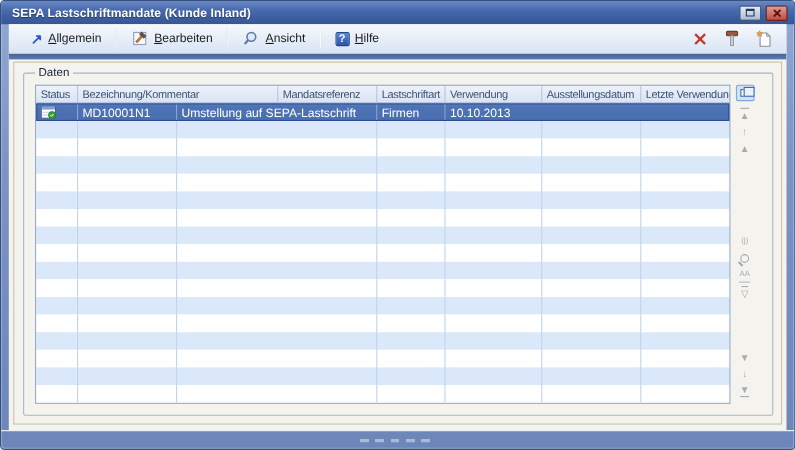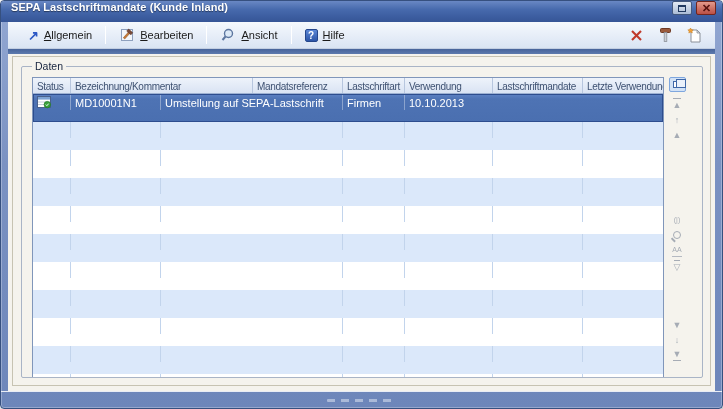--- a/index.html
+++ b/index.html
@@ -8,21 +8,21 @@
   .window{
     position:relative; width:723px; height:409px;
     border:1px solid #36507f; border-radius:4px; overflow:hidden;
     background:linear-gradient(180deg,#93a8d3 0%, #7b92c2 40%, #6d86ba 100%);
     box-shadow:1px 2px 5px rgba(0,0,0,.35), inset 0 0 0 1px rgba(255,255,255,.28);
     display:flex; flex-direction:column;
   }
 
   
   .titlebar{
-    height:21px; flex:0 0 21px; display:flex; align-items:flex-start;
+    height:21px; flex:0 0 21px; display:flex; align-items:center;
     padding:0 6px 0 10px;
     background:linear-gradient(180deg,#6988c4 0%, #476aad 40%, #3c5da0 75%, #365596 100%);
     border-radius:3px 3px 0 0;
   }
   .title-text{ color:#fff; font-size:11px; font-weight:bold; letter-spacing:.1px;
     text-shadow:0 1px 1px rgba(0,0,0,.45); flex:1; white-space:nowrap; overflow:hidden; }
   .win-btn{ width:20px; height:14px; margin-left:4px; border-radius:2px;
     display:flex; align-items:center; justify-content:center; cursor:default; }
   .win-btn.restore{ background:linear-gradient(180deg,#e3eaf3,#aabcd6); border:1px solid #44597e; }
   .restore-glyph{ width:8px; height:7px; border:1px solid #20395f; border-top-width:2px; background:transparent; }
@@ -65,21 +65,21 @@
   .grid-area{ display:flex; gap:2px; }
 
   .grid{ width:632px; border:1px solid #8096ba; background:#fff; }
   .hrow{ height:16px; display:flex; background:linear-gradient(180deg,#eef3fb,#d9e3f3);
     border-bottom:1px solid #9db1d2; }
   .hcell{ height:15px; padding:1px 3px 0 4px; border-right:1px solid #b7c6de;
     display:flex; align-items:center; font-size:10px; letter-spacing:-0.3px; color:#3f5272;
     white-space:nowrap; overflow:hidden; cursor:default; }
   .hcell:last-child{ border-right:none; }
 
-  .row{ height:28px; display:flex; background:#ffffff; }
+  .row{ height:16px; display:flex; background:#ffffff; }
   .row.striped{ background:#dbe8fa; }
   .cell{ height:16px; padding:1px 3px 0 4px; border-right:1px solid #c2d4ec;
     display:flex; align-items:center; font-size:11px; color:#1c1c1c;
     white-space:nowrap; overflow:hidden; }
   .cell:last-child{ border-right:none; }
   .row.selected{ background:linear-gradient(180deg,#5d82c4 0%, #4e73b4 18%, #4a6fb0 100%);
     outline:1px solid #2d4d8e; outline-offset:-1px; }
   .row.selected .cell{ color:#ffffff; border-right-color:rgba(255,255,255,.35); }
 
   
@@ -190,21 +190,21 @@
           <legend>Daten</legend>
 
           <div class="grid-area">
             <div class="grid">
               <div class="hrow">
                 <div class="hcell" style="width: 38px;">Status</div>
                 <div class="hcell" style="width: 182px;">Bezeichnung/Kommentar</div>
                 <div class="hcell" style="width: 90px;">Mandatsreferenz</div>
                 <div class="hcell" style="width: 62px;">Lastschriftart</div>
                 <div class="hcell" style="width: 88px;">Verwendung</div>
-                <div class="hcell" style="width: 90px;">Lastschriftmandate</div>
+                <div class="hcell" style="width: 90px;">Ausstellungsdatum</div>
                 <div class="hcell" style="width: 80px;">Letzte Verwendung</div>
               </div>
 
               <div>
                 <div class="row selected">
                   <div class="cell" style="width: 38px;">
                     <svg width="15" height="13" viewBox="0 0 15 13">
                       <rect x="0.5" y="0.5" width="13" height="11" fill="#ffffff" stroke="#49618c"></rect>
                       <rect x="1" y="1" width="12" height="2.6" fill="#7da3d4"></rect>
                       <line x1="1" y1="6" x2="13" y2="6" stroke="#c3cdd9"></line>

